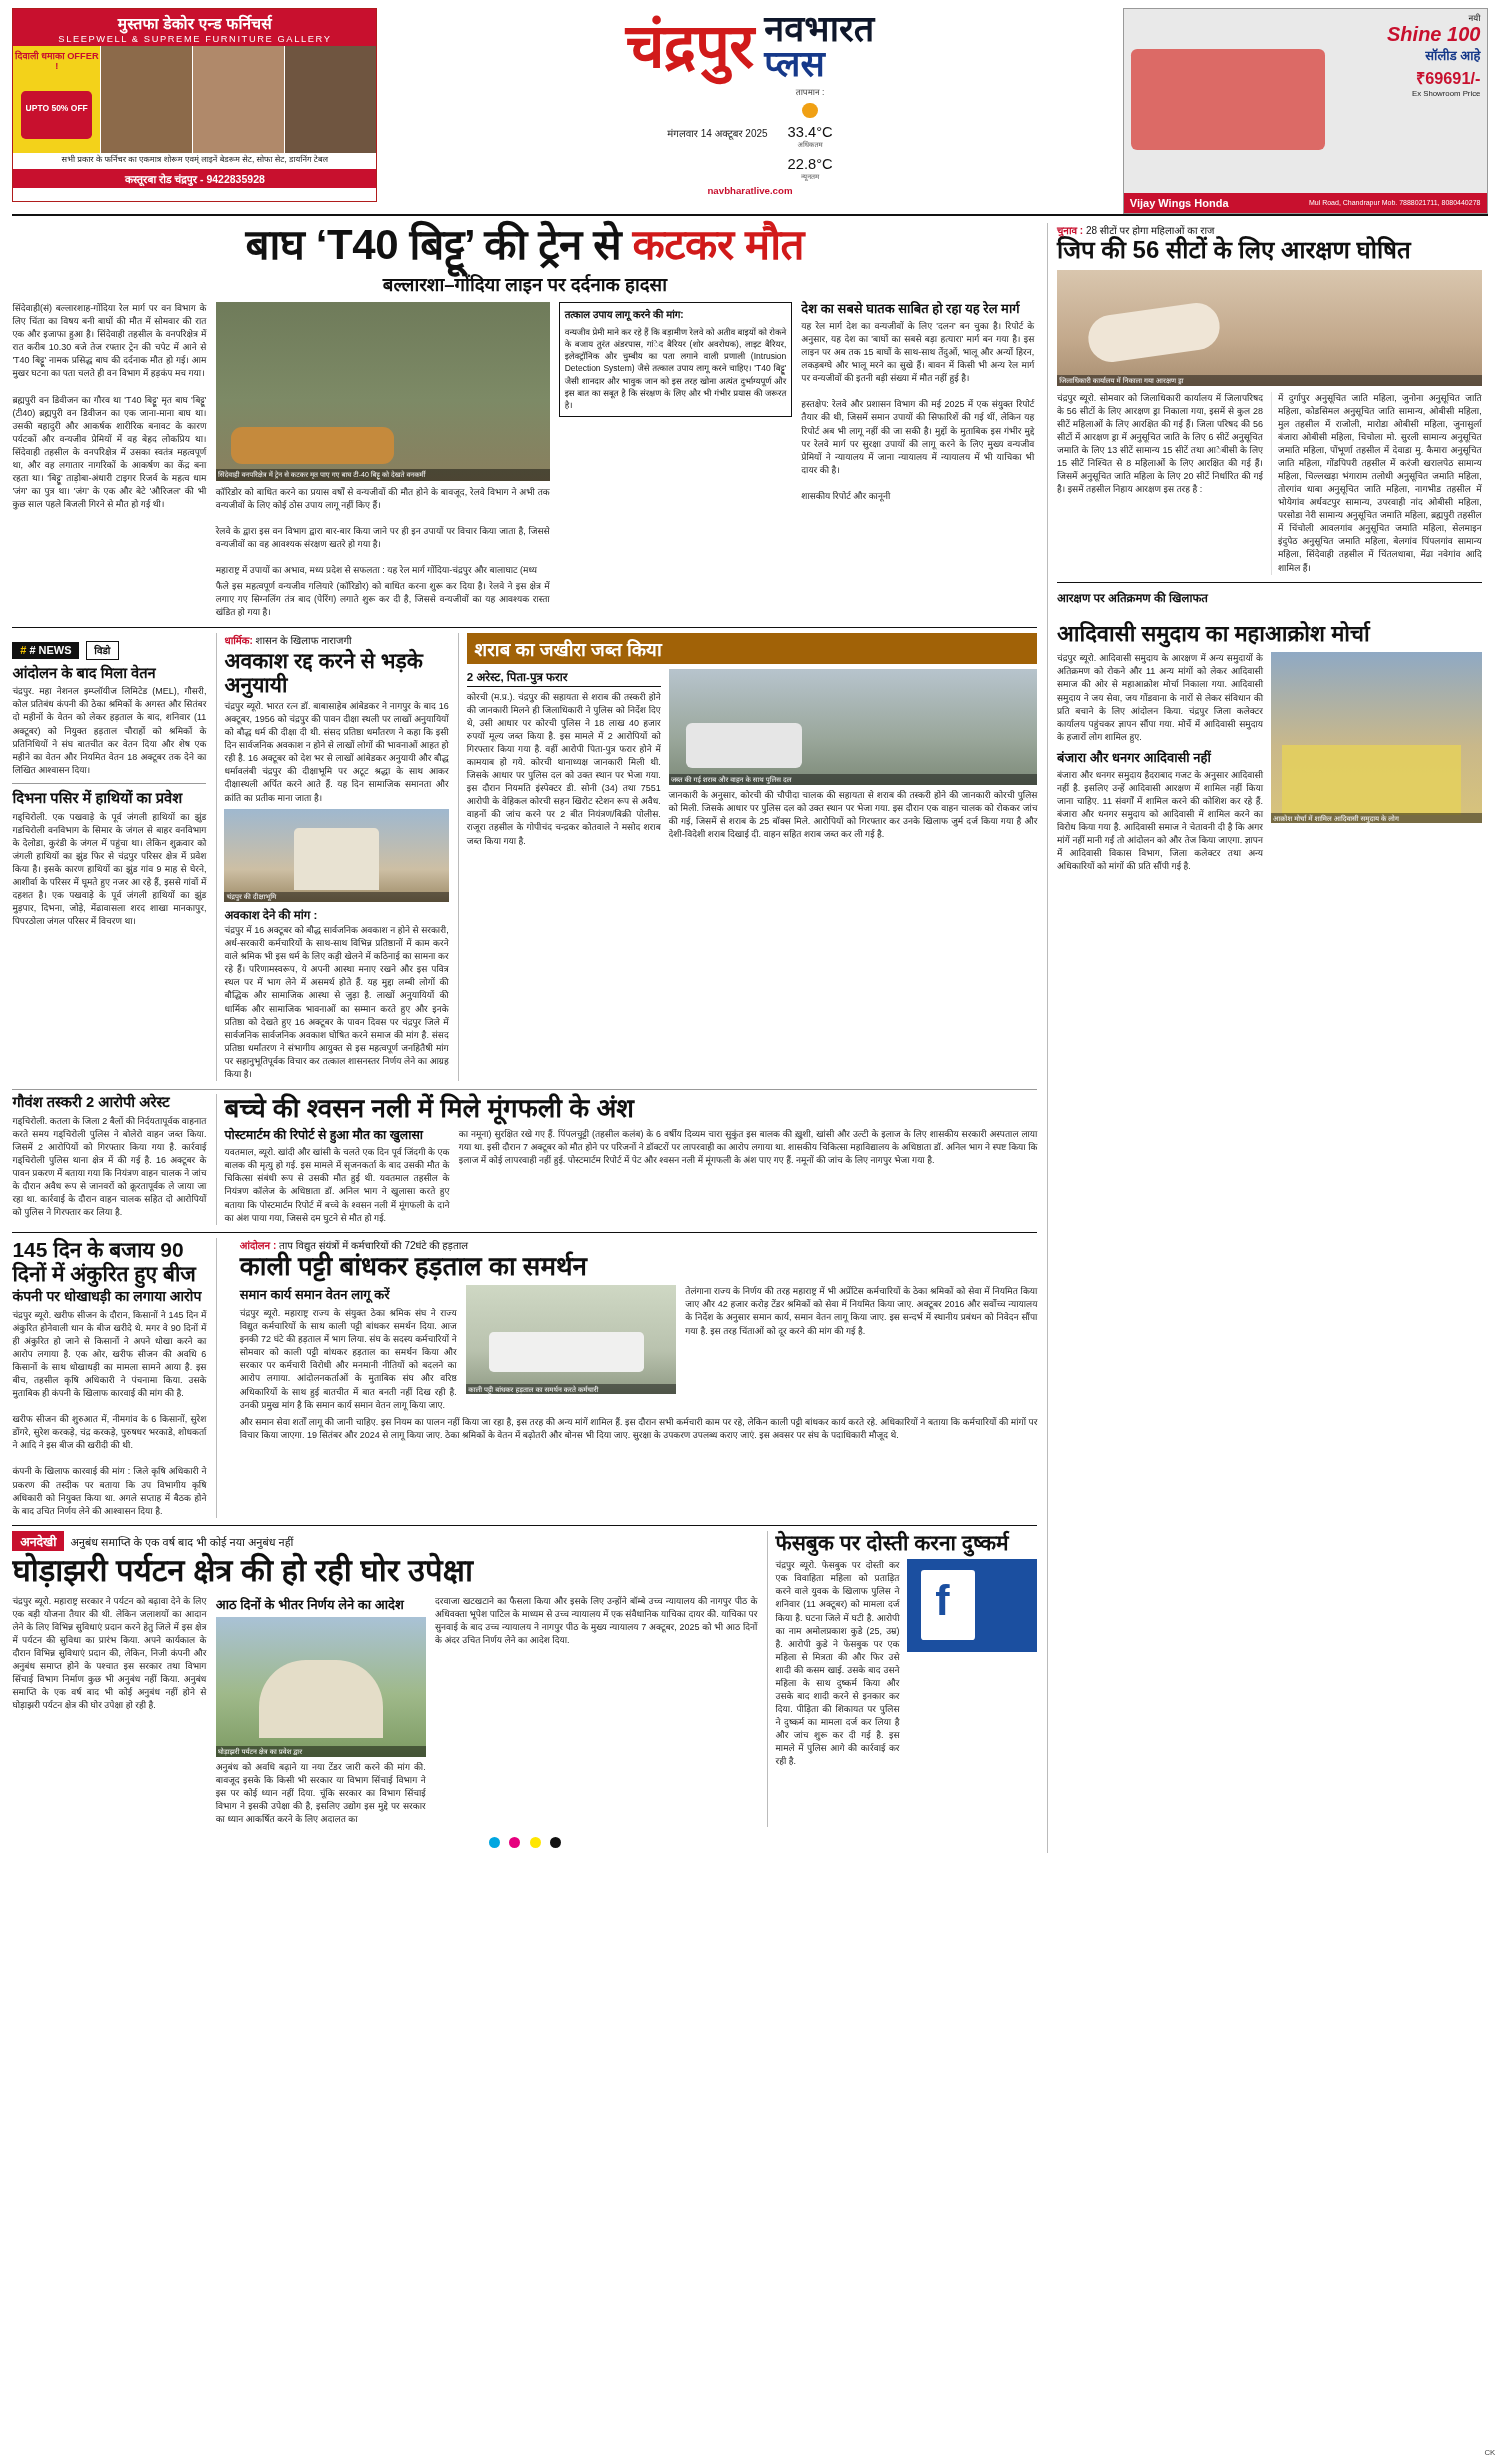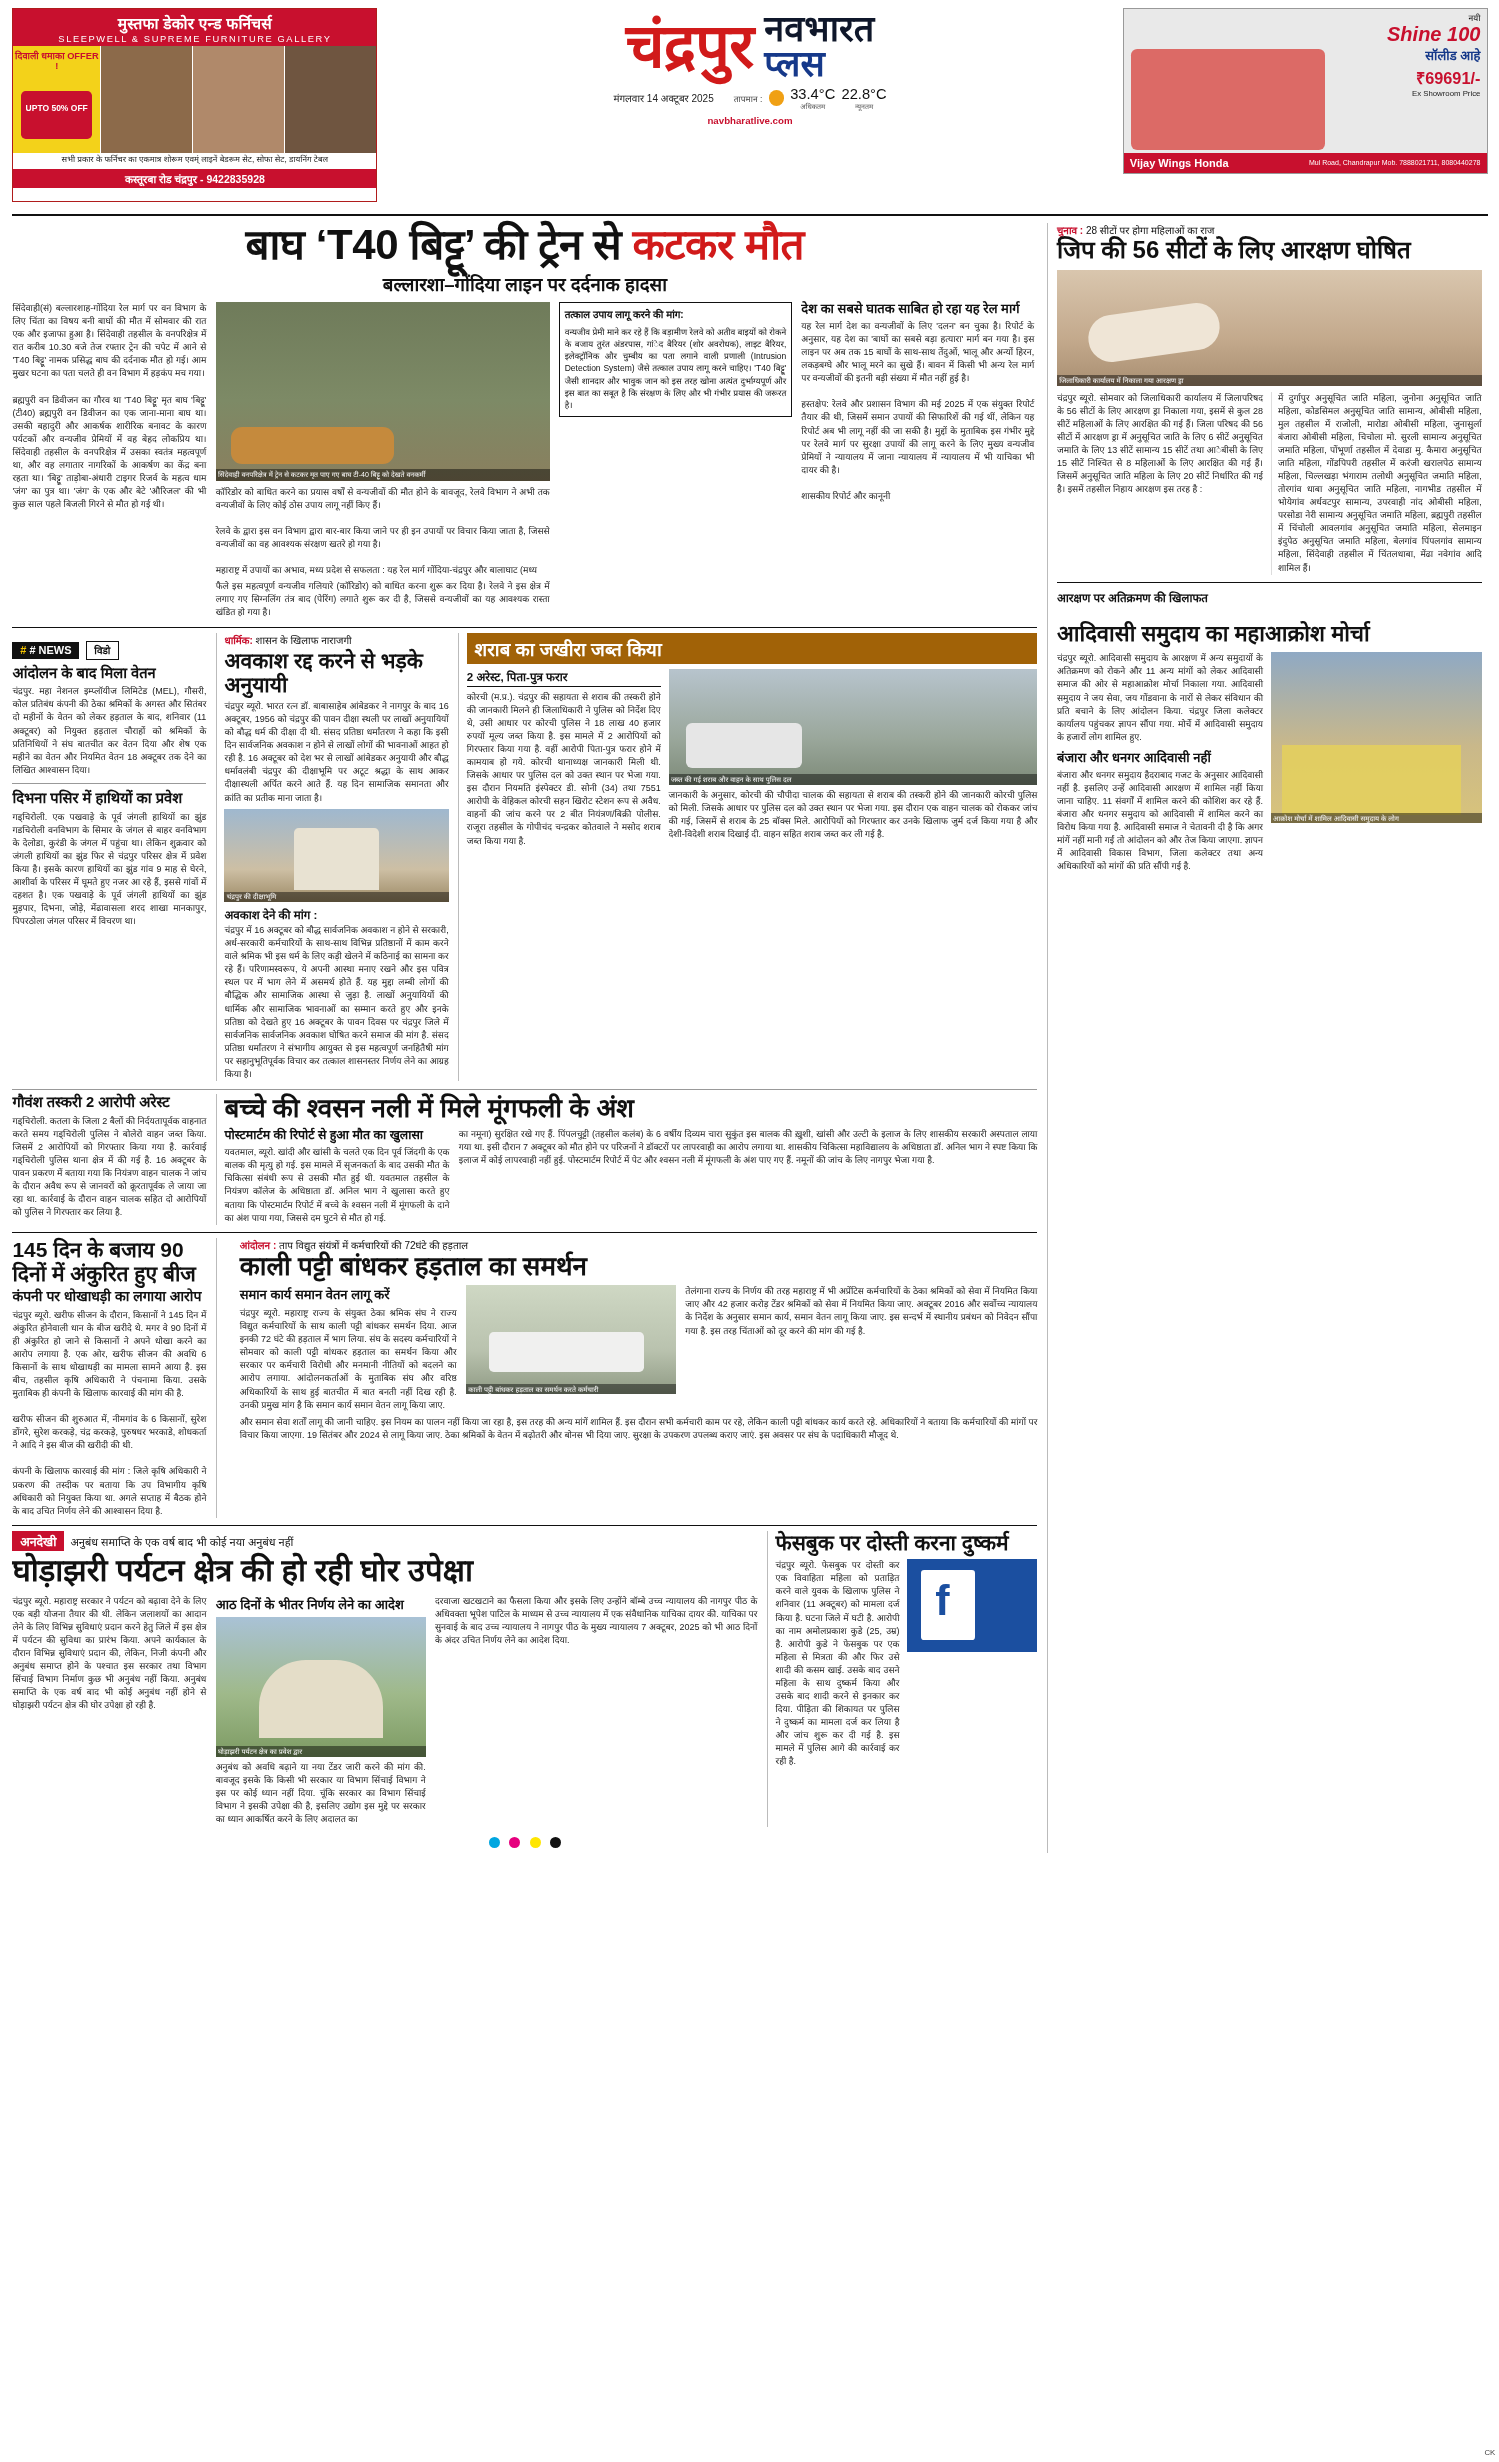--- a/index.html
+++ b/index.html
@@ -39,28 +39,28 @@
   .ad-left .al-phone { background:#c8102e; color:#fff; font-size:10.5px; font-weight:bold; text-align:center; padding:2.3px; margin-top:3.1px; }
 
   .mast-center { flex:1; text-align:center; padding-top:4.7px; }
   .mast-title { display:flex; align-items:center; justify-content:center; gap:11px; }
   .mt-red { font-size:61px; font-weight:bold; color:#d11a1a; line-height:.95; letter-spacing:-0.8px; }
   .mt-blue { text-align:left; line-height:.95; }
   .mt-blue .b1 { font-size:36px; font-weight:bold; color:#0f172a; }
   .mt-blue .b2 { font-size:36px; font-weight:bold; color:#16398a; }
   .mast-sub { display:flex; align-items:center; justify-content:center; gap:20px; margin-top:4.7px; }
   .mast-date { font-size:10px; color:#222; }
-  .temp { display:flex; align-items:center; gap:6.2px; font-size:9.3px; }
+  .temp { display:flex; align-items:center; gap:6.2px; font-size:9.3px;flex-direction:column; }
   .temp .t-lbl { font-size:8.5px; color:#444; }
   .temp .sun { width:15.5px; height:15.5px; border-radius:50%; background:#f0a014; display:inline-block; }
   .temp .big { font-size:14.7px; font-weight:normal; }
   .temp .tiny { font-size:7px; color:#555; display:block; text-align:center; }
   .mast-site { margin-top:4.7px; font-size:9.7px; color:#c8102e; font-weight:bold; }
 
-  .ad-right { width:365px; height:166px; border:0.8px solid #999; background:#e9e9e9; position:relative; overflow:hidden;text-decoration:underline; }
+  .ad-right { width:365px; height:206px; border:0.8px solid #999; background:#e9e9e9; position:relative; overflow:hidden;text-decoration:underline; }
   .ad-right .ar-top { position:absolute; top:3.1px; right:6.2px; text-align:right; }
   .ad-right .shine { font-size:20px; font-weight:bold; color:#c8102e; font-style:italic; }
   .ad-right .solid { font-size:13px; font-weight:bold; color:#16398a; }
   .ad-right .price { font-size:16.3px; font-weight:bold; color:#c8102e; margin-top:3.1px; }
   .ad-right .exs { font-size:7.8px; color:#222; }
   .ad-right .bike { position:absolute; left:7.8px; top:40px; width:194px; height:101px; background:#d9534f; border-radius:6.2px; opacity:.85; }
   .ad-right .ar-bar { position:absolute; left:0; right:0; bottom:0; background:#c8102e; color:#fff; font-size:11px; font-weight:bold; padding:3.9px 6.2px; display:flex; justify-content:space-between; align-items:center; }
   .ad-right .ar-bar .addr { font-size:7px; font-weight:normal; text-align:right; line-height:1.25; }
 
   

